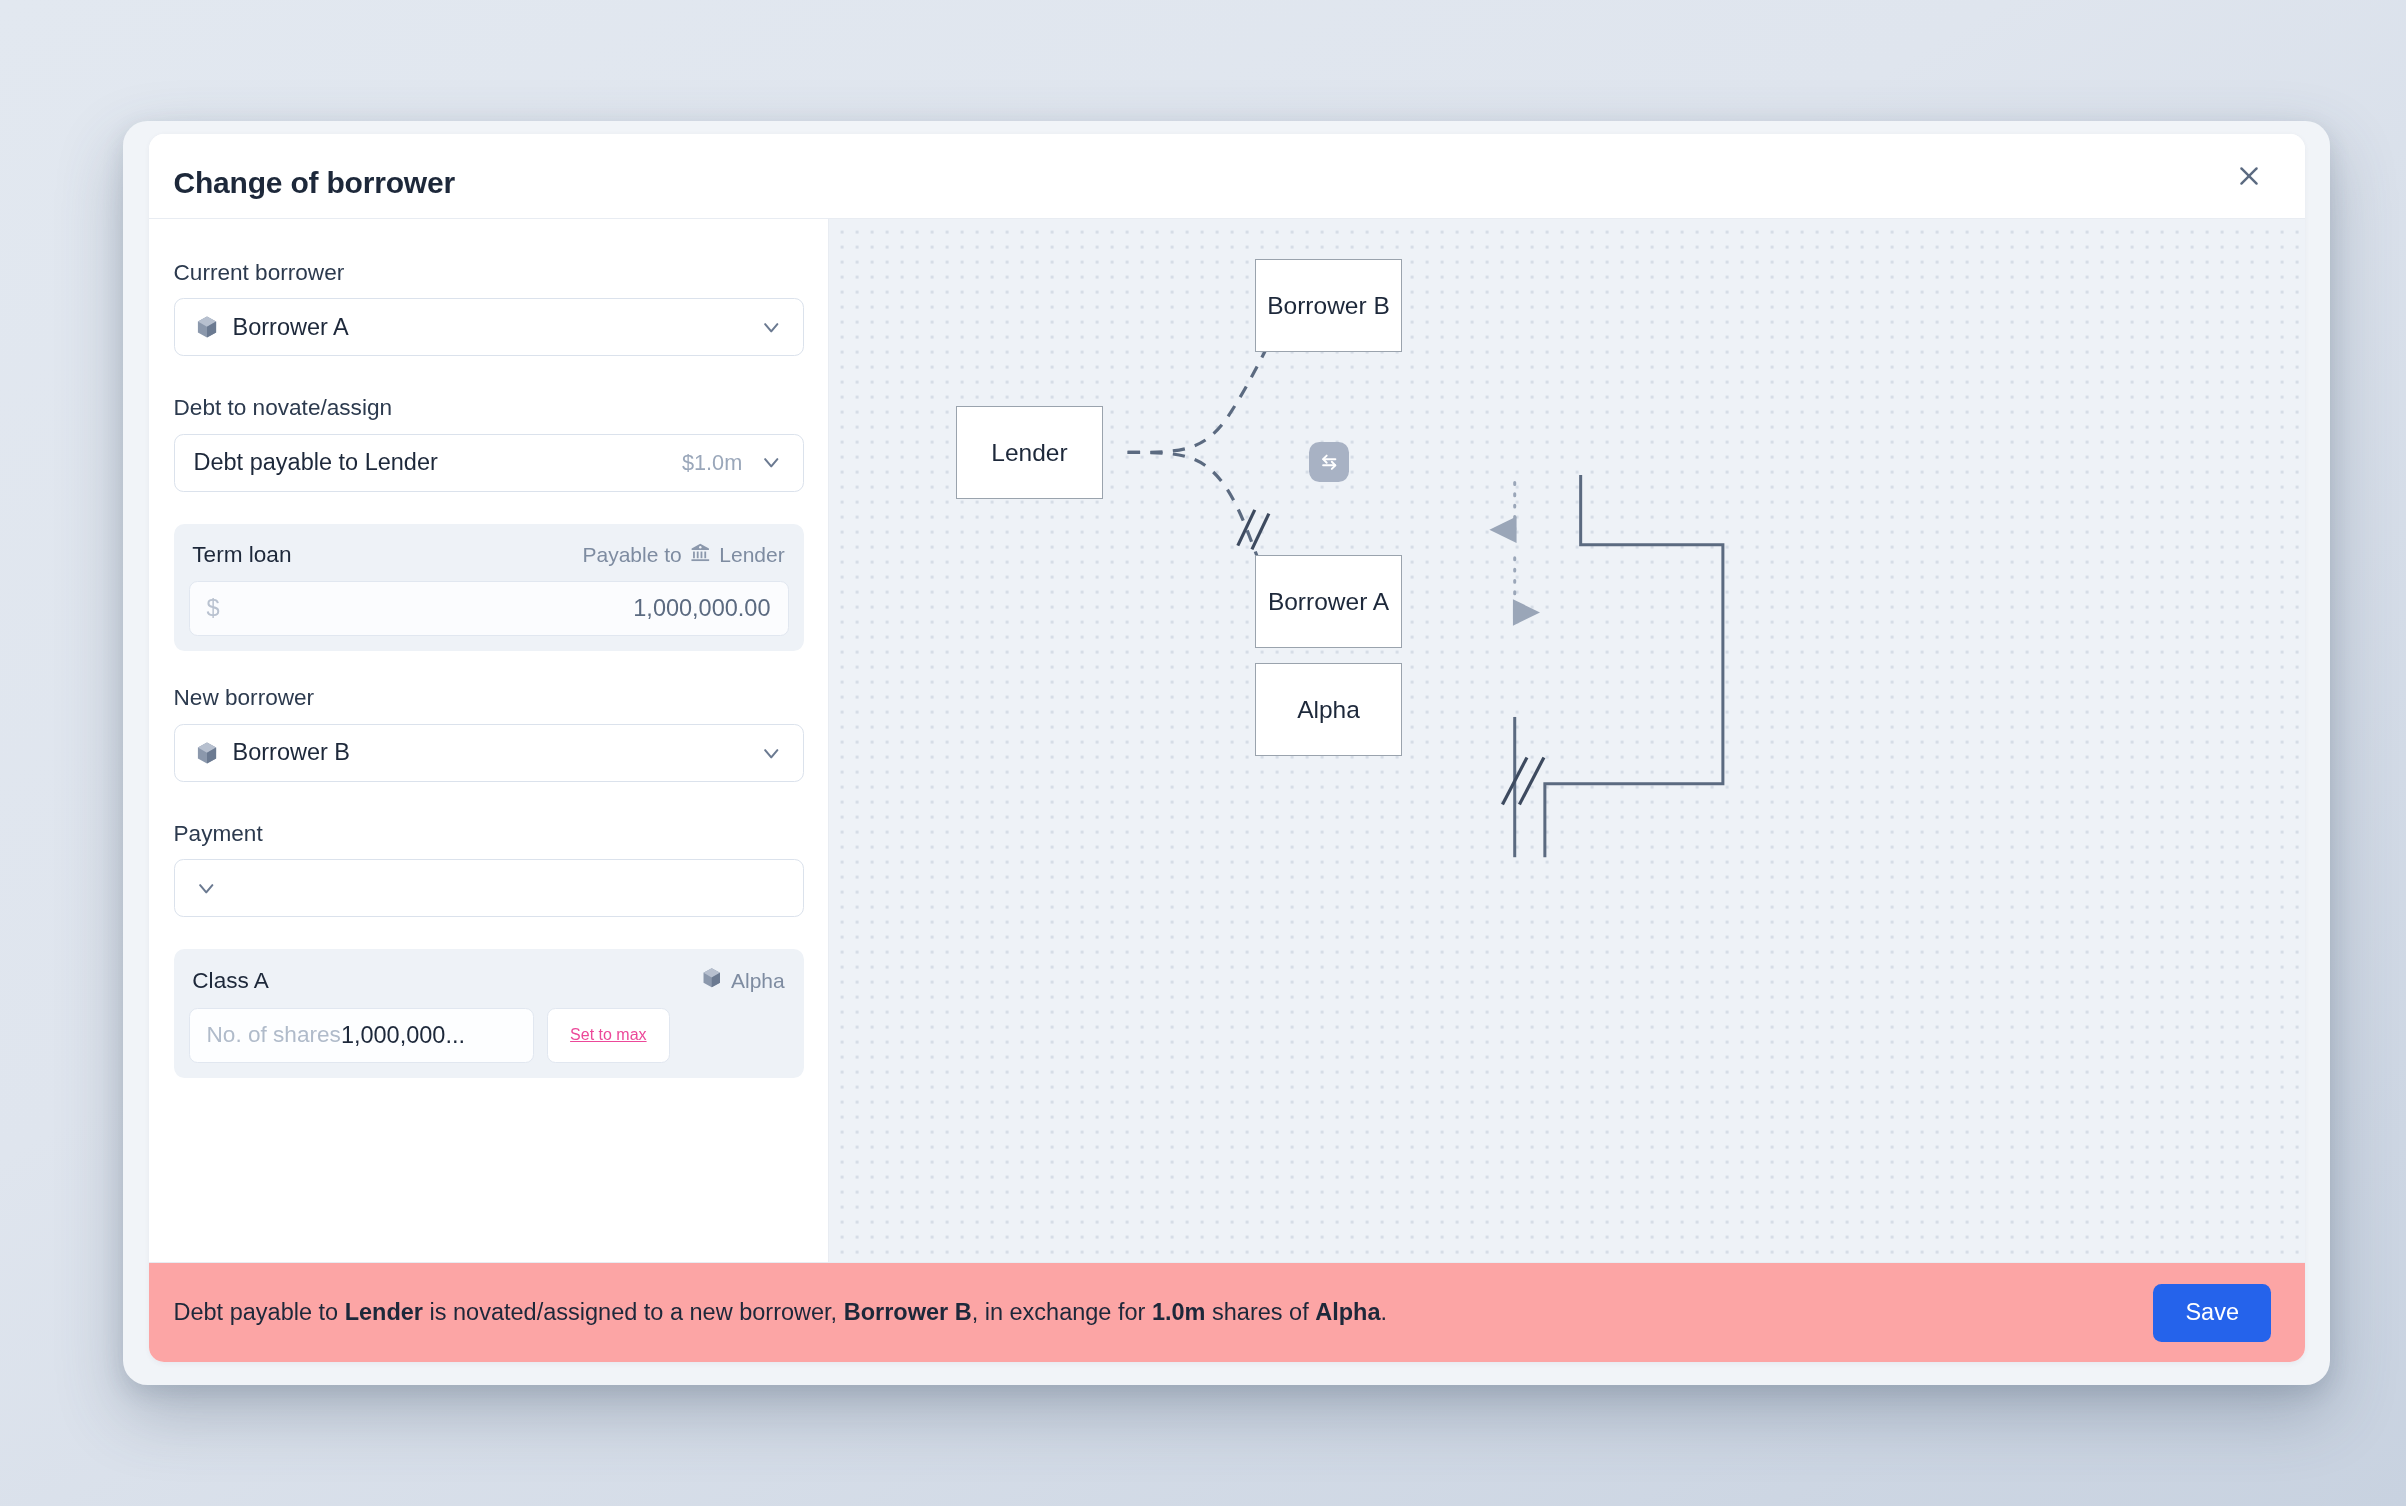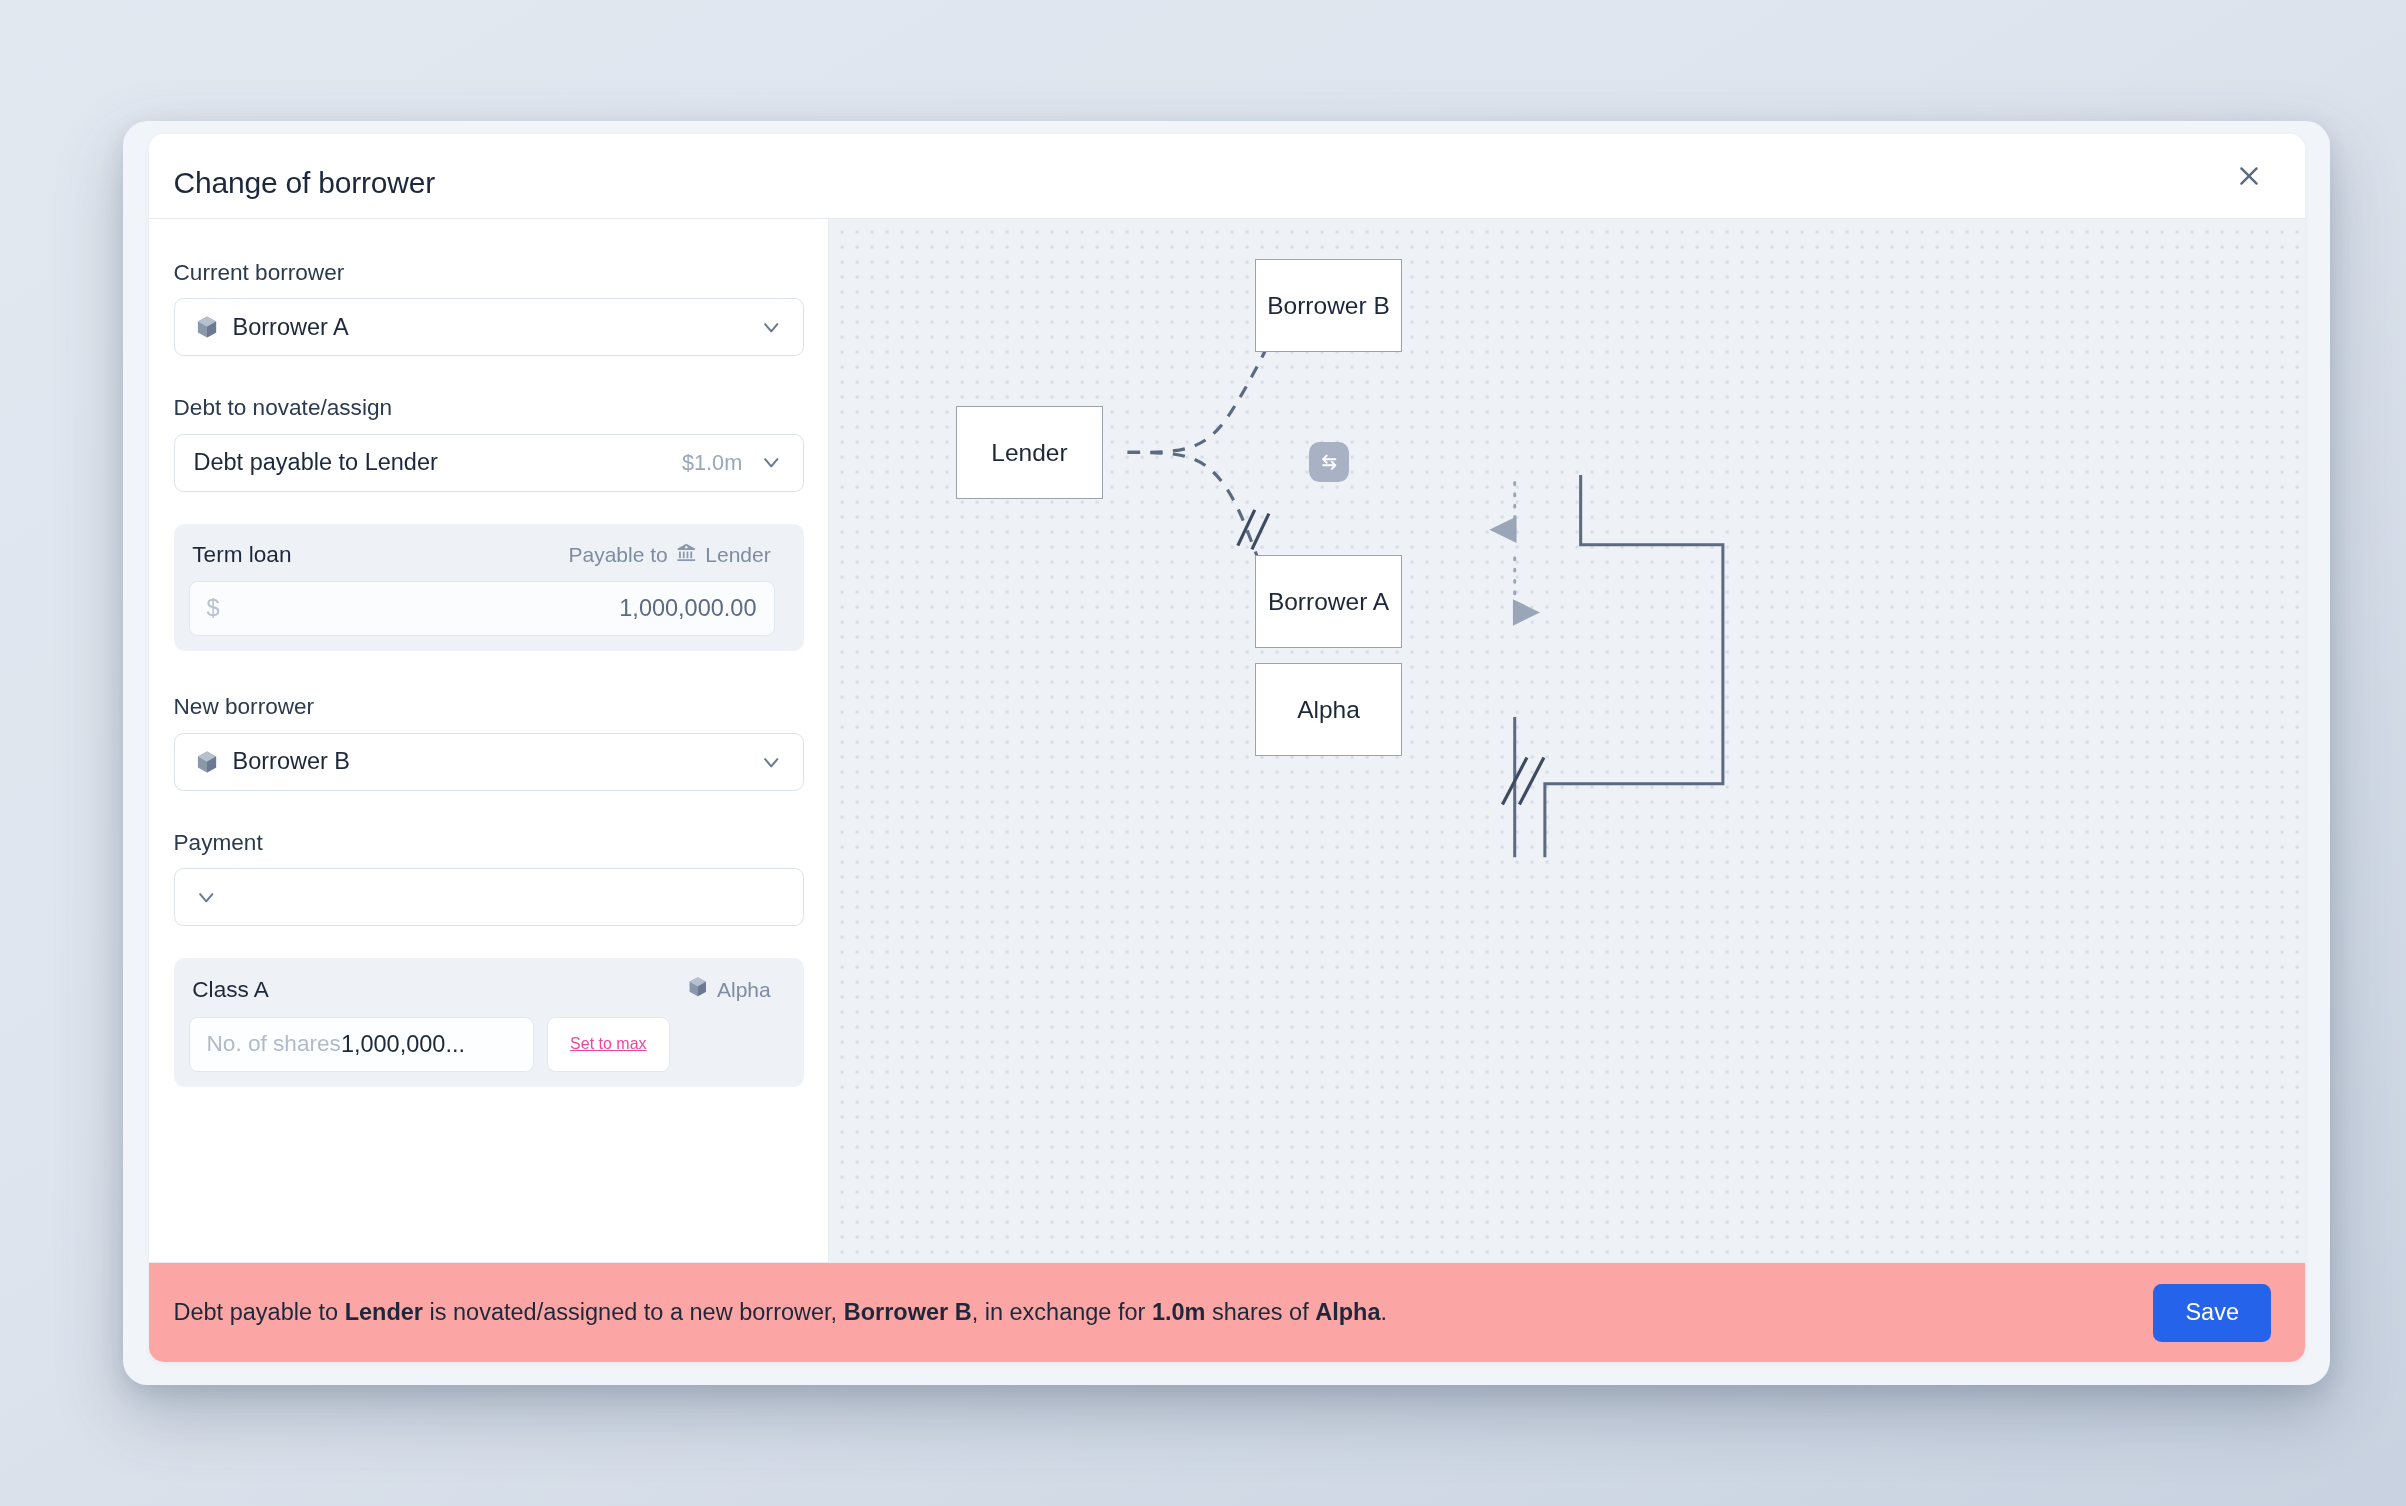--- a/index.html
+++ b/index.html
@@ -49,21 +49,21 @@
     flex: 0 0 85px;
     background: #fff;
     display: flex;
     align-items: center;
     justify-content: space-between;
     padding: 0 36px 0 24.5px;
     border-bottom: 0.9px solid #e8ecf2;
   }
   .modal-title {
     font-size: 30px;
-    font-weight: normal;
+    font-weight: bold;
     color: #1d283a;
     letter-spacing: -0.2px;
     margin-top: 14px;
   }
   .close-btn {
     width: 41px;
     height: 41px;
     display: flex;
     align-items: center;
     justify-content: center;
@@ -121,23 +121,23 @@
     margin-right: 3.8px;
   }
   .chev { flex: 0 0 auto; display: block; }
 
   .cube-icon { flex: 0 0 auto; display: block; }
 
   
   .sub-card {
     background: #eef2f7;
     border-radius: 10.4px;
-    padding: 15px 29px 15px 15px;
+    padding: 15px 15px 15px 15px;
     margin-top: -5.6px;
-    margin-bottom: 42px;
+    margin-bottom: 33px;
   }
   .sub-card-head {
     display: flex;
     align-items: center;
     justify-content: space-between;
     padding: 1.9px 3.8px 13px 3.8px;
   }
   .sub-card-title {
     font-size: 22.6px;
     color: #1d283a;

